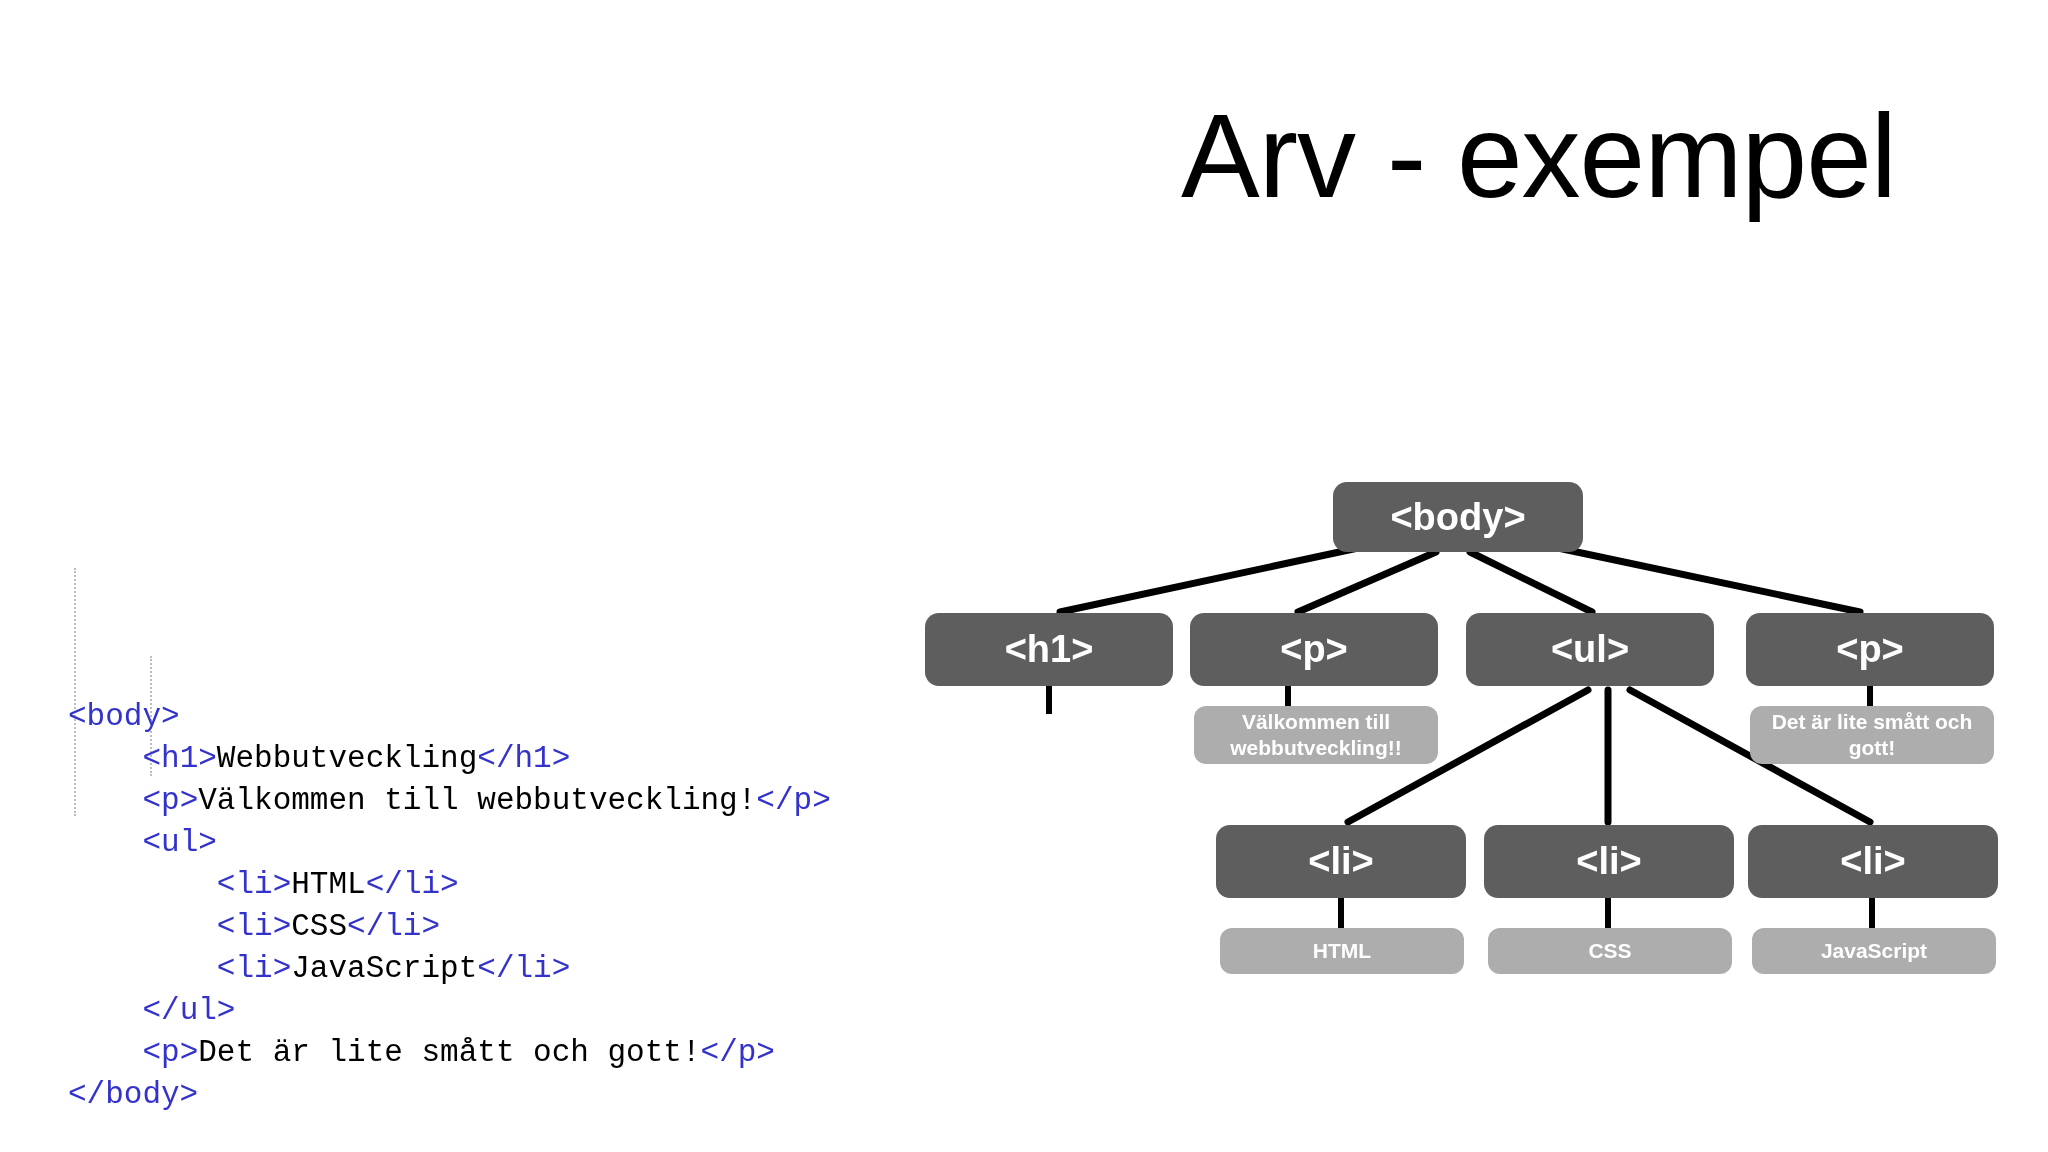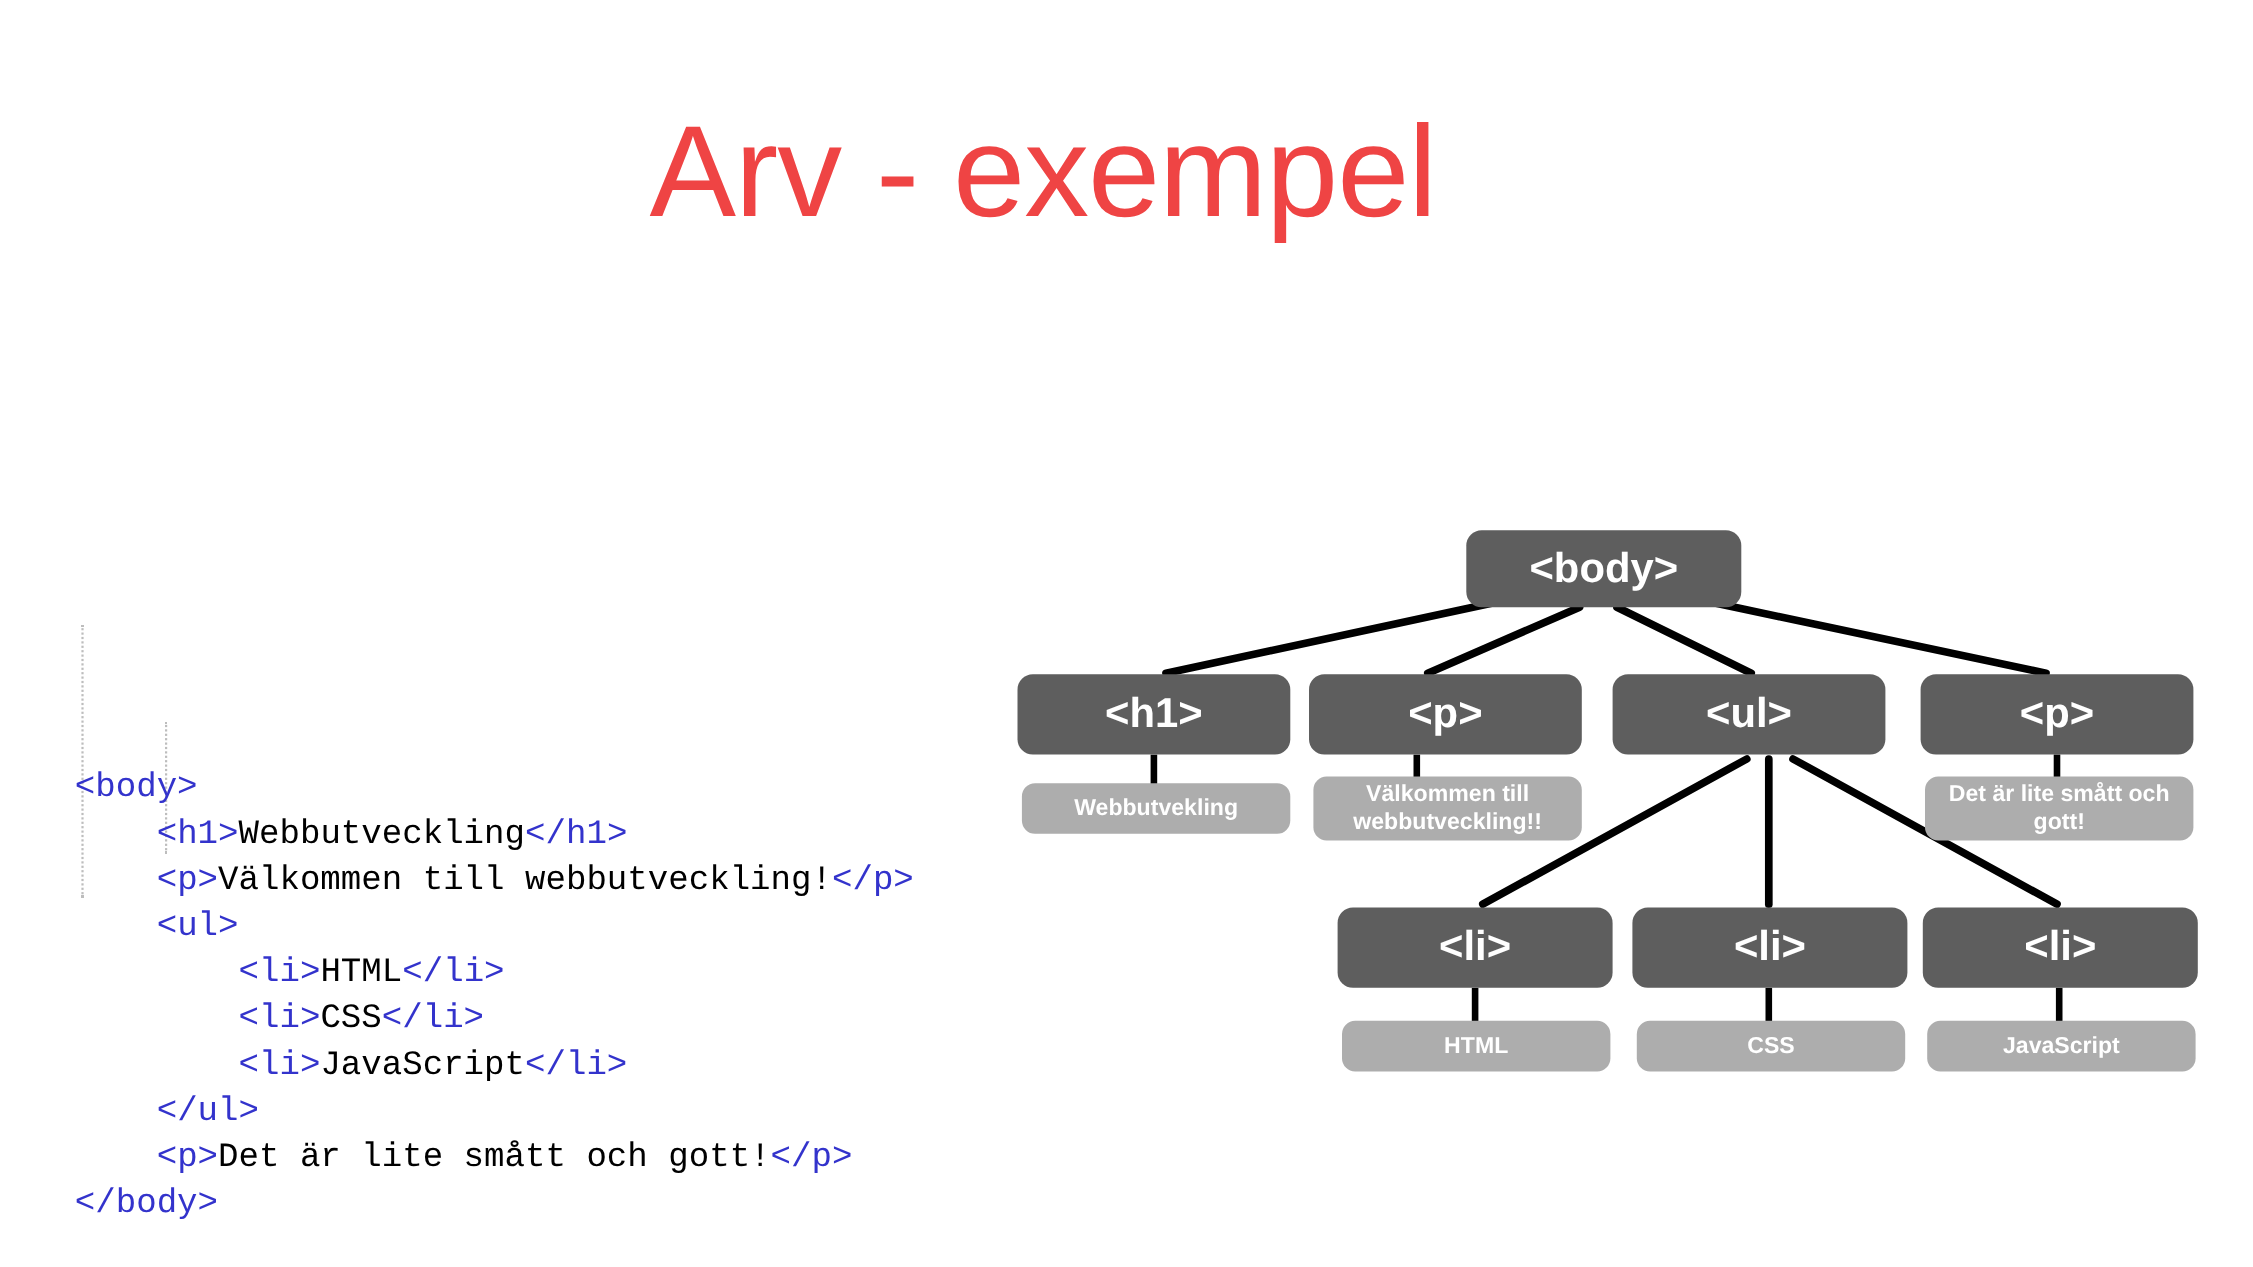--- a/index.html
+++ b/index.html
@@ -15,25 +15,25 @@
     overflow: hidden;
     font-family: "Liberation Sans", sans-serif;
   }
 
   
   #slide-title {
     position: absolute;
     left: 0;
     top: 92px;
     width: 1896px;
-    text-align: center;
+    text-align: right;
     font-family: "Liberation Sans", sans-serif;
     font-size: 118px;
     font-weight: 400;
-    color: #ef4444;
+    color: #000000;
     letter-spacing: -1px;
     line-height: 1.1;
     white-space: nowrap;
   }
 
   
   #code-block {
     position: absolute;
     left: 68px;
     top: 528px;
@@ -161,23 +161,20 @@
   </div>
 
   <div class="node el-node" style="left:1484px; top:825px; width:250px; height:73px;">
     <span>&lt;li&gt;</span>
   </div>
 
   <div class="node el-node" style="left:1748px; top:825px; width:250px; height:73px;">
     <span>&lt;li&gt;</span>
   </div>
 
-  <div class="node txt-node" style="left:929px; top:712px; width:244px; height:46px;">
-    <span>Webbutvekling</span>
-  </div>
 
   <div class="node txt-node" style="left:1194px; top:706px; width:244px; height:58px;">
     <span>Välkommen till webbutveckling!!</span>
   </div>
 
   <div class="node txt-node" style="left:1750px; top:706px; width:244px; height:58px;">
     <span>Det är lite smått och gott!</span>
   </div>
 
   <div class="node txt-node" style="left:1220px; top:928px; width:244px; height:46px;">

